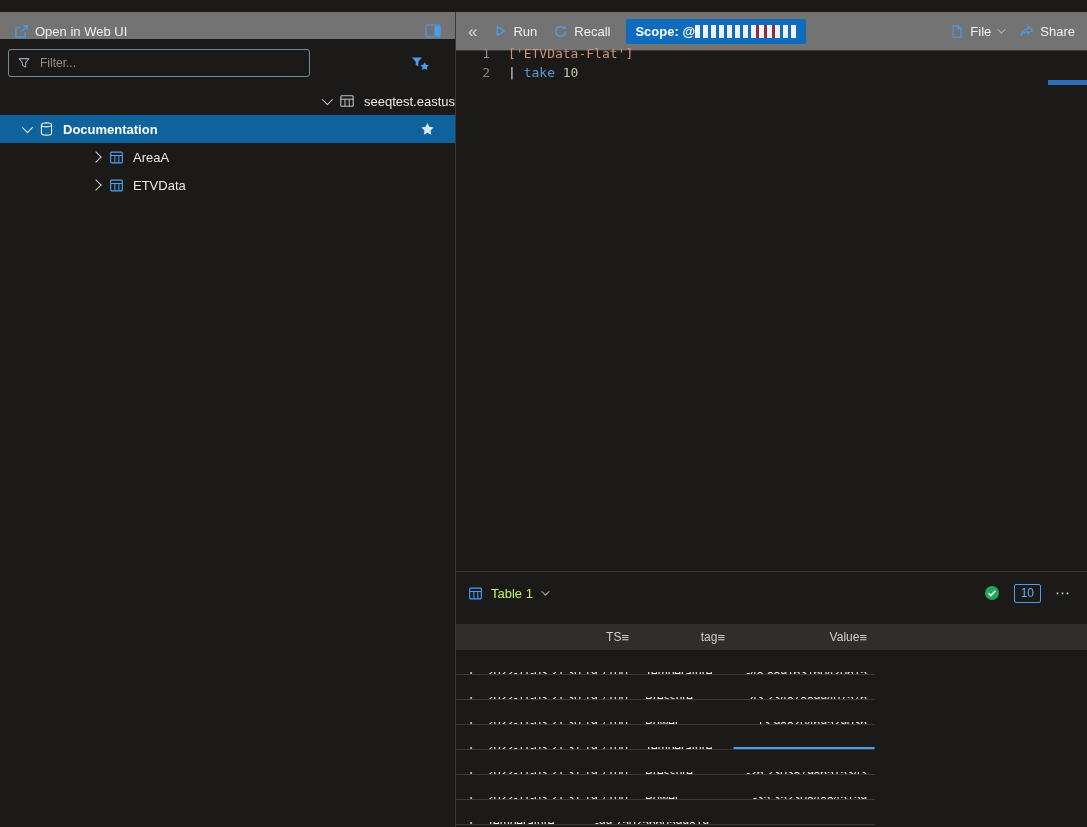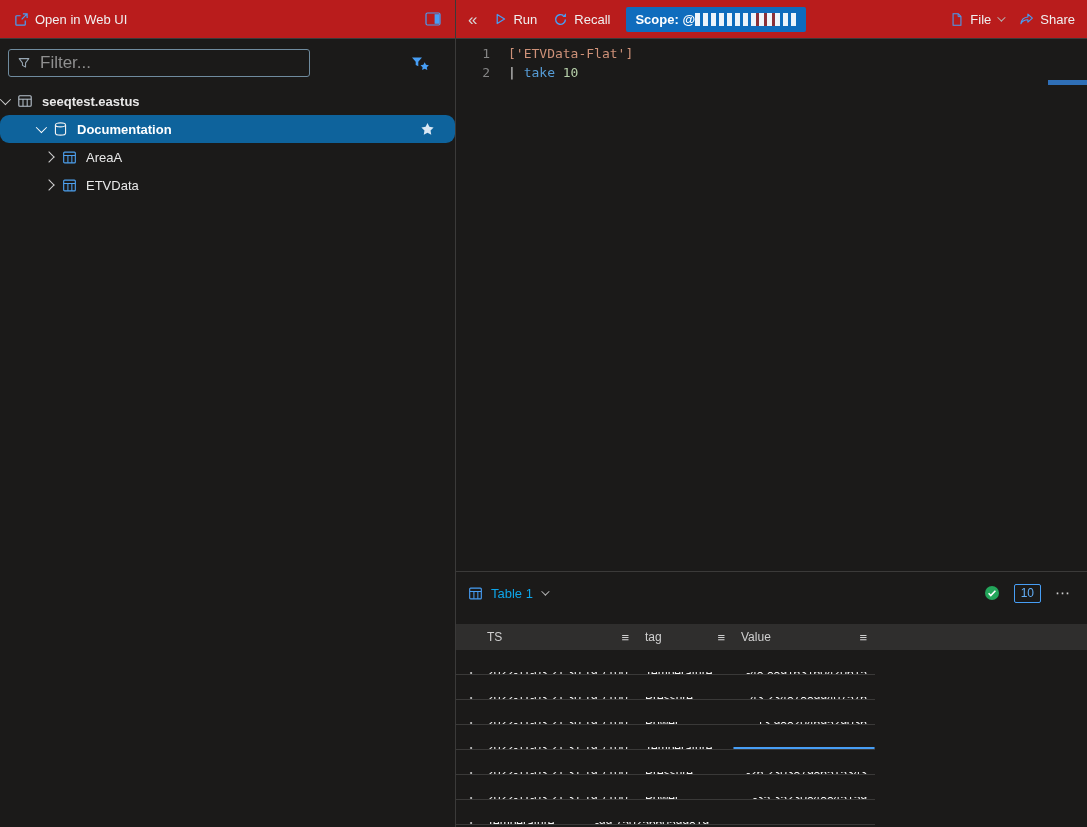--- a/index.html
+++ b/index.html
@@ -9,75 +9,75 @@
   .spacer{flex:1;}
   
   .chev{display:inline-block;width:7px;height:7px;border-right:1.6px solid #cfcfcf;border-bottom:1.6px solid #cfcfcf;flex:none;}
   .chev.down{transform:rotate(45deg) translateY(-2px);}
   .chev.right{transform:rotate(-45deg);}
   .chev.white{border-color:#fff;}
   .chev.tiny{width:5px;height:5px;border-width:1.5px;}
   .chev.dd{width:5px;height:5px;border-width:1.3px;border-color:#b5b5b5;}
 
   
-  .topbar{position:absolute;top:0;left:0;width:1087px;height:39px;background:#b91c1c;
+  .topbar{position:absolute;top:12px;left:0;width:1087px;height:39px;background:#737373;
           border-bottom:1px solid #3b3a39;box-sizing:border-box;display:flex;}
   .topbar-left{width:456px;flex:none;box-sizing:border-box;border-right:1px solid #3b3a39;
                display:flex;align-items:center;justify-content:space-between;padding:0 14px;}
   .topbar-right{flex:1;display:flex;align-items:center;gap:16px;padding:0 12px;min-width:0;}
   .tb-item{display:flex;align-items:center;gap:6px;white-space:nowrap;cursor:pointer;color:#f0f0f0;}
   .collapse-btn{font-size:17px;color:#d6d6d6;cursor:pointer;line-height:1;}
   .scope-chip{display:flex;align-items:center;background:#0f6cbd;color:#fff;font-weight:bold;
               padding:5px 9px;border-radius:2px;cursor:pointer;}
   .redaction{display:inline-block;width:102px;height:13px;
     background-image:
       repeating-linear-gradient(90deg,#eef4fa 0 5px,rgba(0,0,0,0) 5px 8px),
       linear-gradient(90deg,transparent 0 58%,#8a3039 58% 80%,transparent 80% 100%);}
 
   
   .sidebar{position:absolute;top:39px;left:0;width:456px;bottom:0;box-sizing:border-box;
            border-right:1px solid #3b3a39;background:#1b1a19;}
   .filter-row{display:flex;align-items:center;padding:10px 8px;}
   .filter-box{width:302px;height:28px;box-sizing:border-box;border:1px solid #6f8b9e;border-radius:3px;
               display:flex;align-items:center;gap:7px;padding:0 8px;background:#1b1a19;}
-  .filter-box input{flex:1;background:transparent;border:0;outline:0;color:#e0e0e0;font-size:17px;
+  .filter-box input{flex:1;background:transparent;border:0;outline:0;color:#e0e0e0;font-size:12px;
                     font-family:"Liberation Sans",sans-serif;min-width:0;}
   .filter-box input::placeholder{color:#8f8f8f;}
   .fav-filter{margin-left:auto;margin-right:16px;cursor:pointer;}
   .tree-row{height:28px;display:flex;align-items:center;gap:9px;cursor:pointer;}
-  .row-cluster{padding-left:0;font-weight:bold;}
-  .row-db{background:#0e639c;padding-left:36px;position:relative;border-radius:9px;}
+  .row-cluster{padding-left:24px;font-weight:normal;justify-content:flex-end;}
+  .row-db{background:#0e639c;padding-left:22px;position:relative;}
   .row-db .label{font-weight:bold;color:#fff;}
   .row-db .star{position:absolute;right:20px;top:50%;transform:translateY(-50%);}
-  .row-table{padding-left:45px;}
+  .row-table{padding-left:92px;}
 
   
   .main{position:absolute;left:456px;top:39px;right:0;bottom:0;display:flex;flex-direction:column;}
   .editor{height:527px;flex:none;position:relative;padding-top:5px;
           font-family:"DejaVu Sans Mono","Liberation Mono",monospace;font-size:13px;line-height:19px;}
   .code-line{display:flex;}
   .ln{width:34px;text-align:right;color:#858585;margin-right:18px;flex:none;user-select:none;}
   .code{white-space:pre;}
   .tok-str{color:#ce9178;}
   .tok-kw{color:#569cd6;}
   .tok-num{color:#b5cea8;}
   .tok-plain{color:#d4d4d4;}
   .ruler-mark{position:absolute;top:41px;right:0;width:39px;height:5px;background:#2f6fb7;}
 
   
   .results{flex:1;min-height:0;border-top:1px solid #3b3a39;display:flex;flex-direction:column;background:#1b1a19;}
   .results-header{height:42px;flex:none;display:flex;align-items:center;gap:8px;padding:0 16px 0 12px;}
-  .results-title{color:#0ea5e9;cursor:pointer;}
+  .results-title{color:#bef264;cursor:pointer;}
   .hdr-right{display:flex;align-items:center;gap:14px;}
   .row-badge{border:1px solid #479ef5;color:#62aef7;font-size:12px;padding:0 6px;height:17px;
              line-height:17px;border-radius:2px;}
   .more{color:#cfcfcf;font-size:15px;letter-spacing:1px;cursor:pointer;}
   .grid{margin-top:10px;flex:1;min-height:0;font-size:12px;}
   .grid-header{display:flex;height:26px;background:#2f2e2d;align-items:stretch;}
-  .hc{display:flex;align-items:center;justify-content:space-between;padding:0 8px;color:#d0d0d0;
+  .hc{display:flex;align-items:center;justify-content:flex-end;padding:0 8px;color:#d0d0d0;
       box-sizing:border-box;flex:none;}
   .c0{width:23px;padding:0;}
   .c1{width:158px;}
   .c2{width:96px;}
   .c3{width:142px;}
   .hc.fill{flex:1;padding:0;}
   .hmb{color:#cfcfcf;font-size:13px;cursor:pointer;}
   .grid-row{display:flex;height:25px;align-items:stretch;width:419px;box-sizing:border-box;
             border-bottom:1px solid #3a3938;cursor:default;}
   .gc{display:flex;align-items:center;padding:0 8px;color:#f2f2f2;box-sizing:border-box;flex:none;

